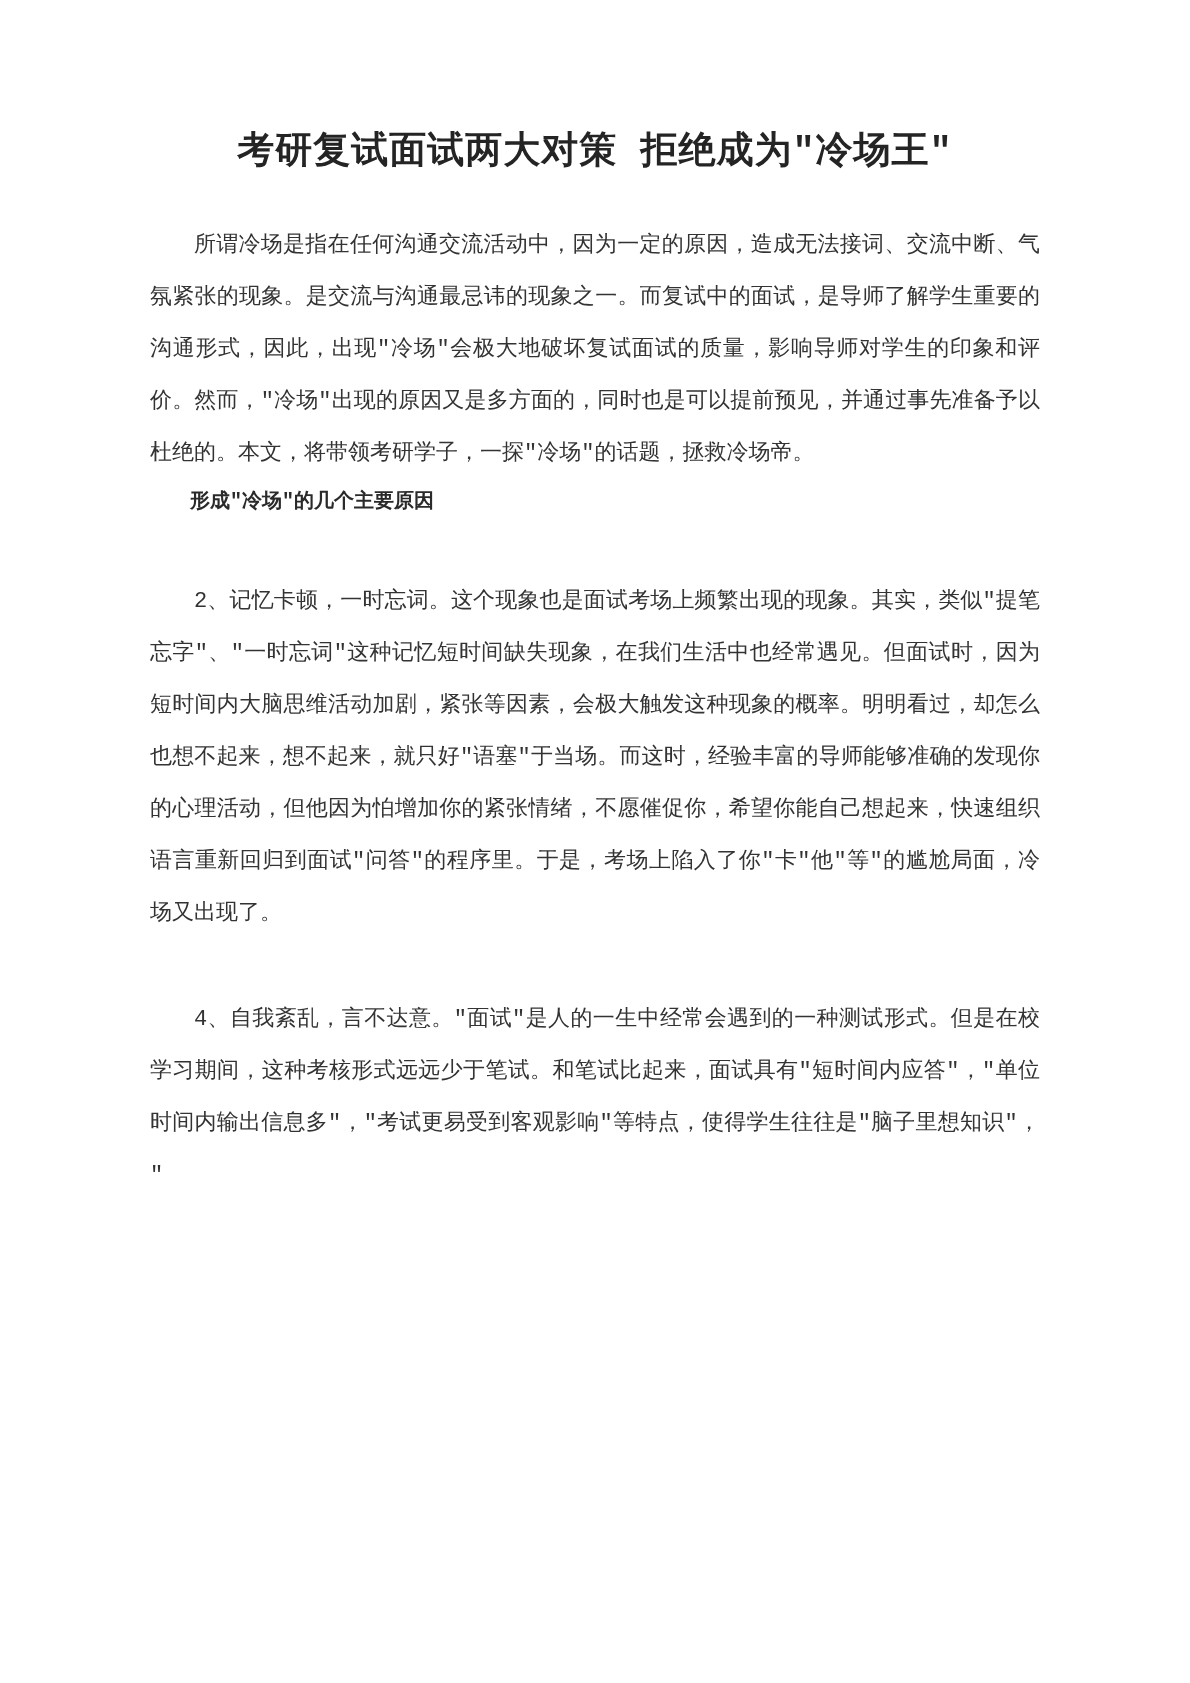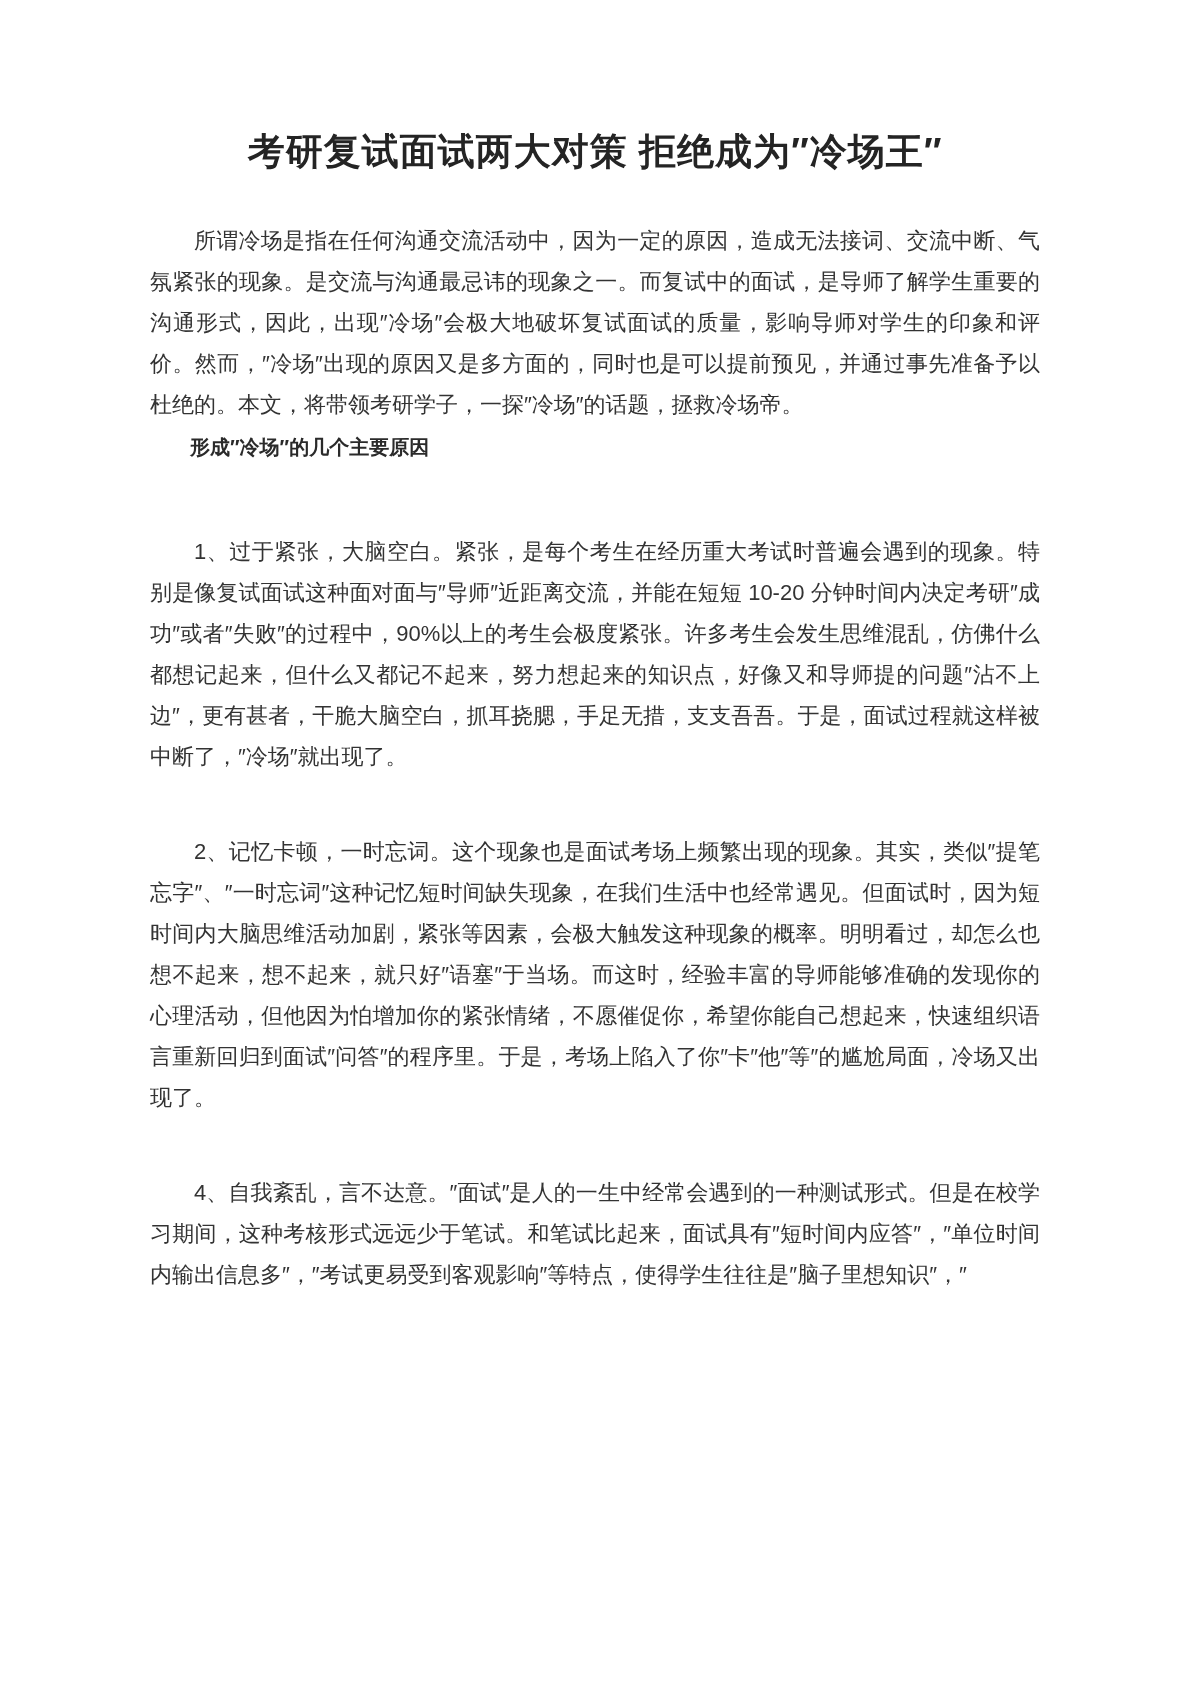--- a/index.html
+++ b/index.html
@@ -7,36 +7,36 @@
     padding: 0;
     background: #ffffff;
   }
   .page {
     position: relative;
     width: 1190px;
     height: 1683px;
     box-sizing: border-box;
     background: #ffffff;
     padding: 126px 150px 8px 150px;
-    font-family: Liberation Sans, sans-serif;
+    font-family: Liberation Mono, monospace;
     color: #333333;
     overflow: hidden;
   }
   .doc-title {
     font-size: 37px;
     line-height: 52px;
     font-weight: bold;
     text-align: center;
     color: #242424;
     margin: 0 0 42px 0;
     letter-spacing: 1px;
   }
   .para {
     font-size: 22px;
-    line-height: 41px;
+    line-height: 52px;
     text-align: justify;
     text-indent: 2em;
     margin: 0;
     word-break: break-all;
   }
   .section-heading {
     font-size: 20px;
     line-height: 40px;
     font-weight: bold;
     text-indent: 2em;
@@ -53,19 +53,18 @@
 </head>
 <body>
 
 <div class="page">
   <h1 class="doc-title">考研复试面试两大对策 拒绝成为″冷场王″</h1>
 
   <p class="para">所谓冷场是指在任何沟通交流活动中，因为一定的原因，造成无法接词、交流中断、气氛紧张的现象。是交流与沟通最忌讳的现象之一。而复试中的面试，是导师了解学生重要的沟通形式，因此，出现″冷场″会极大地破坏复试面试的质量，影响导师对学生的印象和评价。然而，″冷场″出现的原因又是多方面的，同时也是可以提前预见，并通过事先准备予以杜绝的。本文，将带领考研学子，一探″冷场″的话题，拯救冷场帝。</p>
 
   <p class="section-heading">形成″冷场″的几个主要原因</p>
 
-  <p class="para point first">1、过于紧张，大脑空白。紧张，是每个考生在经历重大考试时普遍会遇到的现象。特别是像复试面试这种面对面与″导师″近距离交流，并能在短短 10-20 分钟时间内决定考研″成功″或者″失败″的过程中，90%以上的考生会极度紧张。许多考生会发生思维混乱，仿佛什么都想记起来，但什么又都记不起来，努力想起来的知识点，好像又和导师提的问题″沾不上边″，更有甚者，干脆大脑空白，抓耳挠腮，手足无措，支支吾吾。于是，面试过程就这样被中断了，″冷场″就出现了。</p>
 
   <p class="para point">2、记忆卡顿，一时忘词。这个现象也是面试考场上频繁出现的现象。其实，类似″提笔忘字″、″一时忘词″这种记忆短时间缺失现象，在我们生活中也经常遇见。但面试时，因为短时间内大脑思维活动加剧，紧张等因素，会极大触发这种现象的概率。明明看过，却怎么也想不起来，想不起来，就只好″语塞″于当场。而这时，经验丰富的导师能够准确的发现你的心理活动，但他因为怕增加你的紧张情绪，不愿催促你，希望你能自己想起来，快速组织语言重新回归到面试″问答″的程序里。于是，考场上陷入了你″卡″他″等″的尴尬局面，冷场又出现了。</p>
 
 
   <p class="para point">4、自我紊乱，言不达意。″面试″是人的一生中经常会遇到的一种测试形式。但是在校学习期间，这种考核形式远远少于笔试。和笔试比起来，面试具有″短时间内应答″，″单位时间内输出信息多″，″考试更易受到客观影响″等特点，使得学生往往是″脑子里想知识″，″</p>
 </div>
 
 </body></html>

